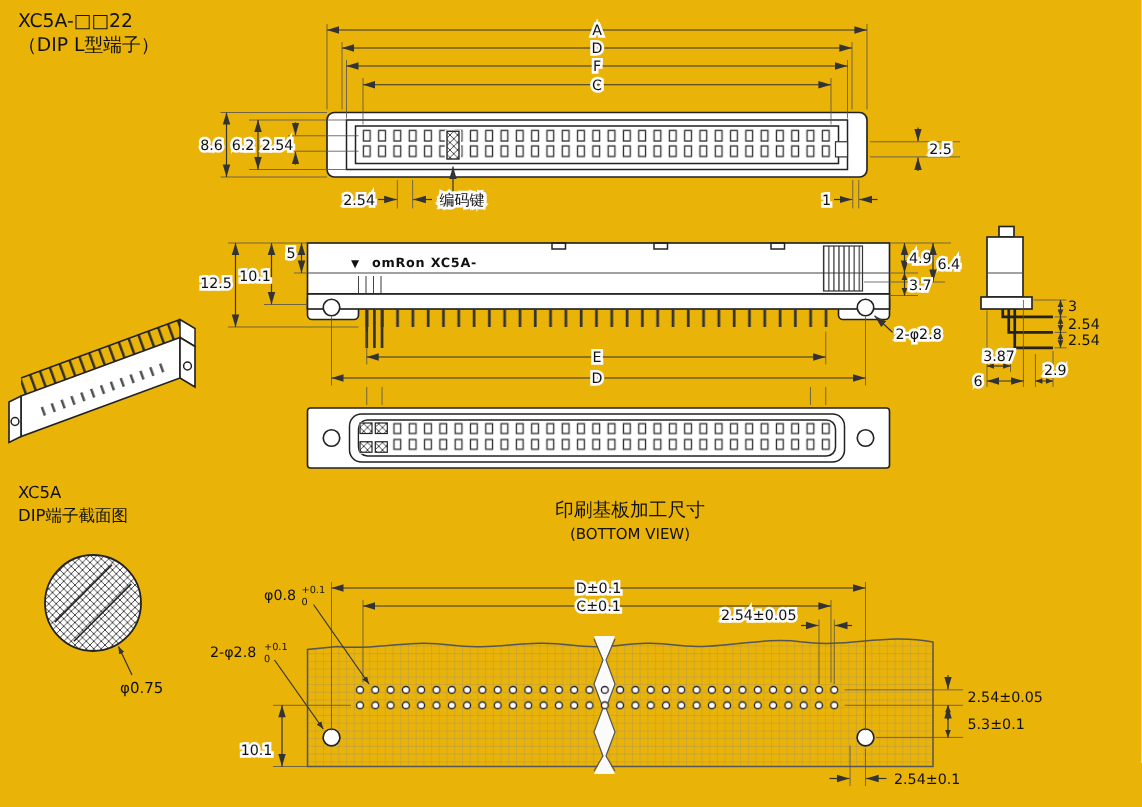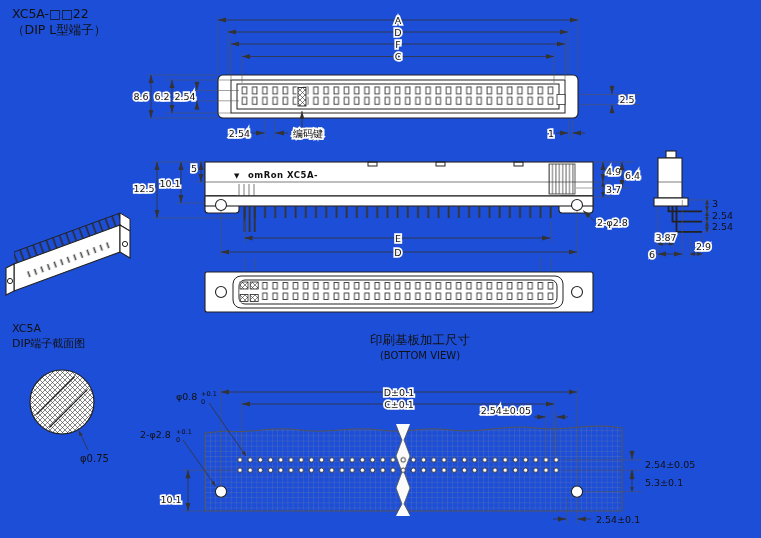--- a/index.html
+++ b/index.html
@@ -1,16 +1,16 @@
 <!DOCTYPE html>
 <html><head>
 <meta charset="utf-8">
 <style>
   html,body{margin:0;padding:0;background:#fbfbfb;}
-  .stage{position:relative;width:761px;height:538px;background:#1d4ed8;overflow:hidden;
+  .stage{position:relative;width:761px;height:538px;background:#eab308;overflow:hidden;
          font-family:"DejaVu Sans", "Liberation Sans", sans-serif;}
   svg{display:block;}
   text{fill:#111;font-family:"DejaVu Sans","Liberation Sans",sans-serif;}
   .t12{font-size:12.5px;}
   .t11{font-size:11px;}
   .t10{font-size:10px;}
   .dt{font-size:9.5px;}
   .t8{font-size:8.5px;letter-spacing:0.5px;font-weight:bold;}
   .t7{font-size:7px;}
   .t65{font-size:6.5px;}

